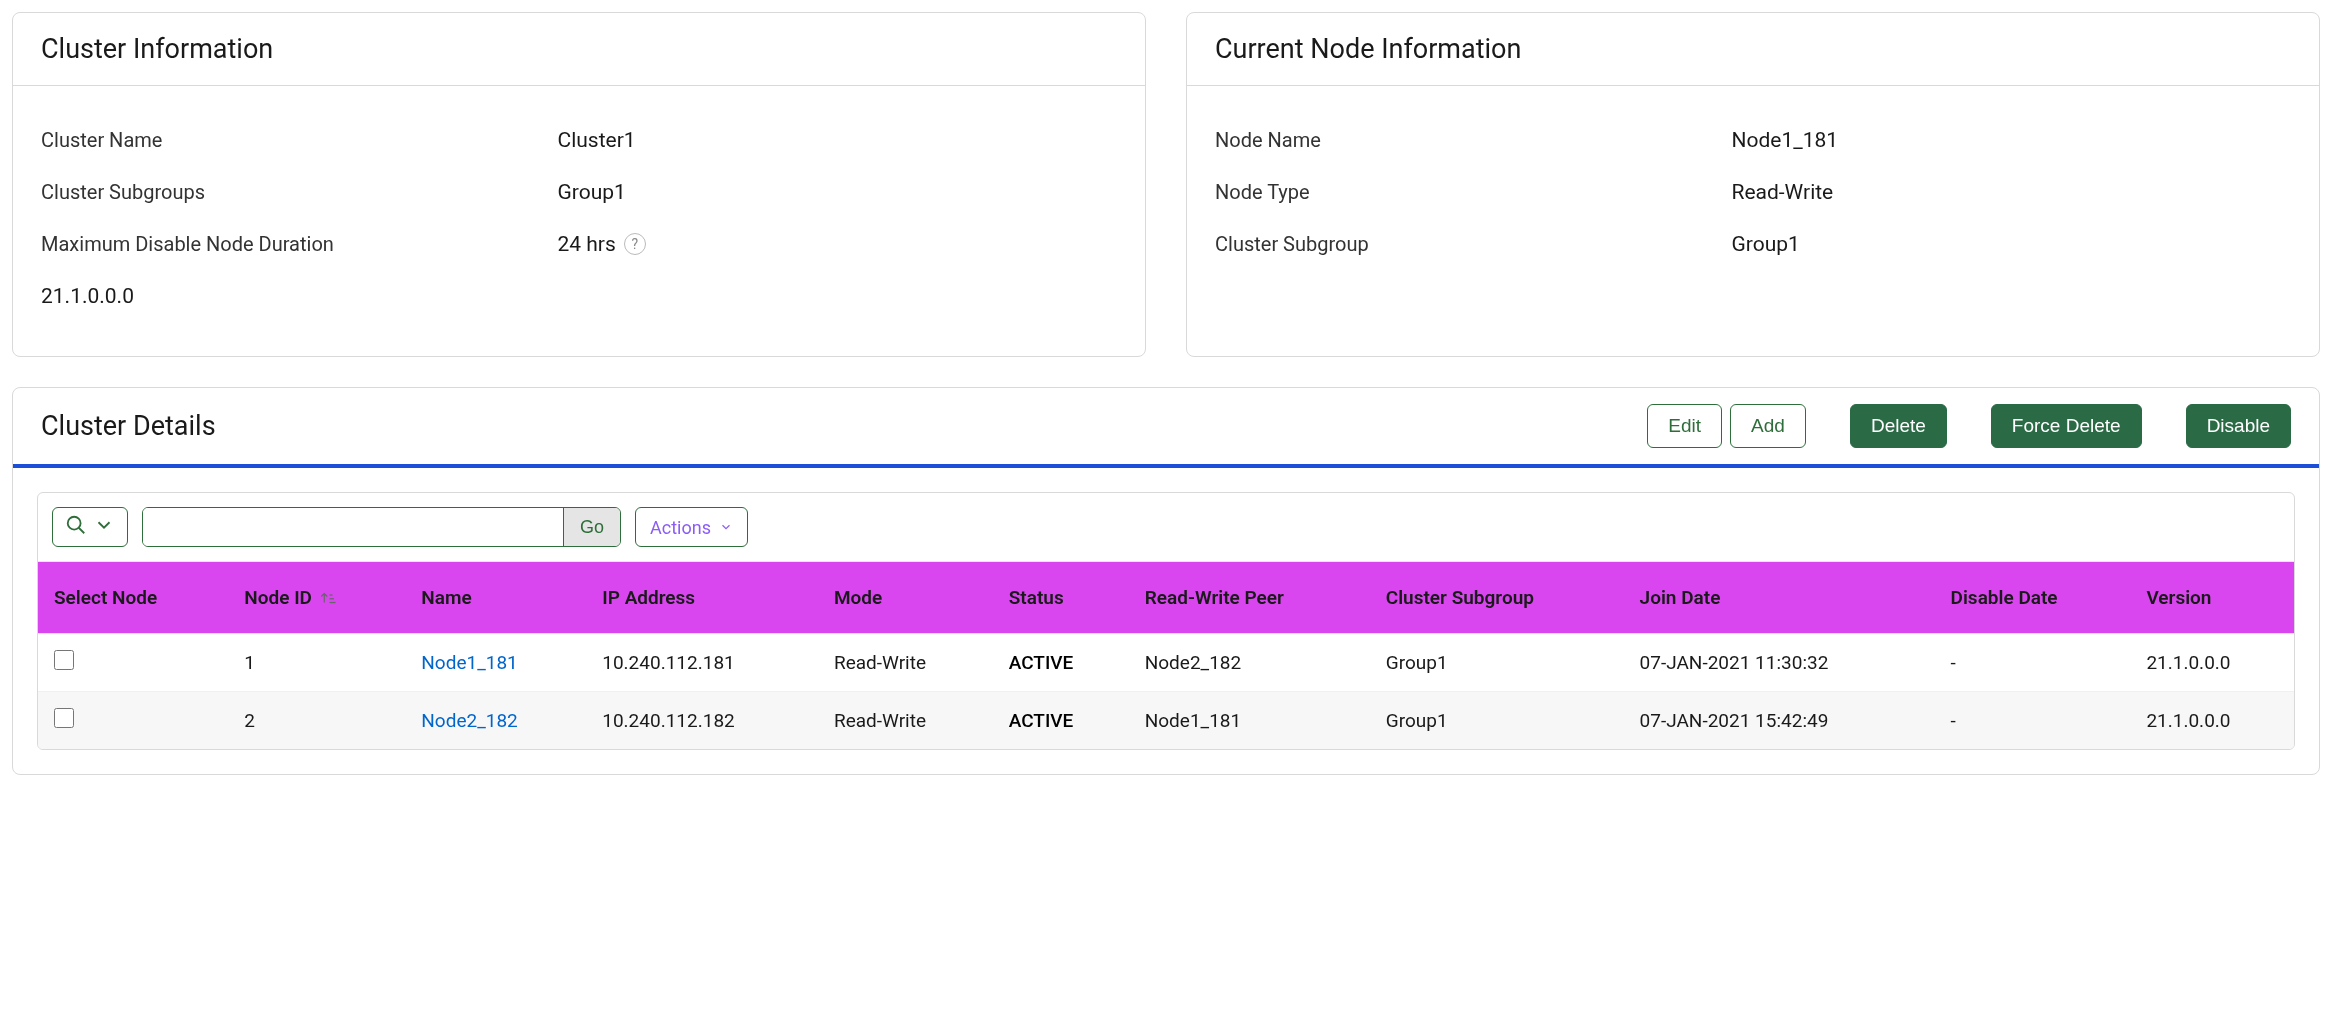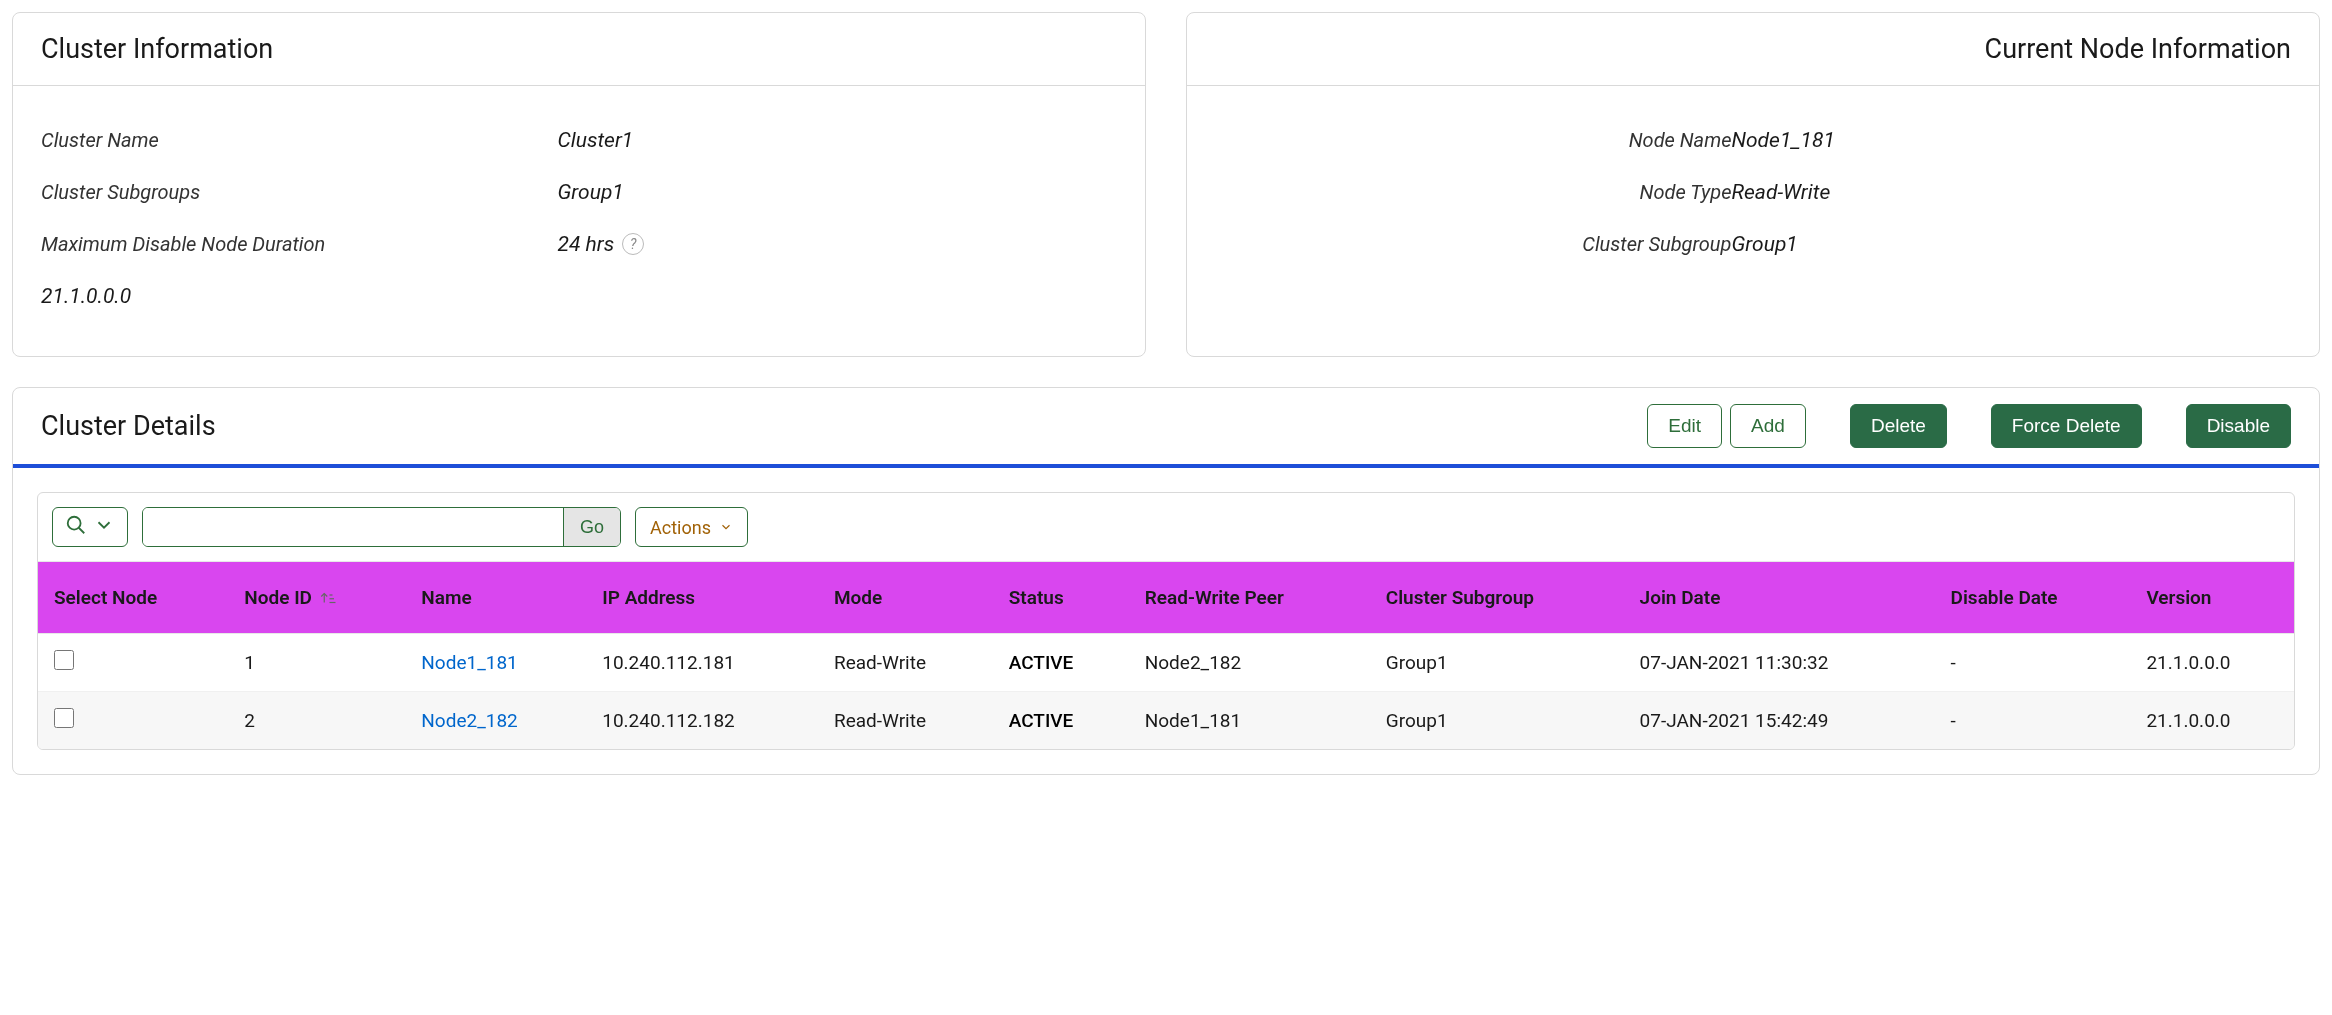--- a/index.html
+++ b/index.html
@@ -14,31 +14,30 @@
     display: flex;
     gap: 40px;
     margin-bottom: 30px;
   }
   .card {
     border: 1px solid #d9d9d9;
     border-radius: 8px;
     background: #fff;
   }
   .card.left { flex: 1 1 50%; }
-  .card.right { flex: 1 1 50%; text-align: right; }
+  .card.right { flex: 1 1 50%; }
   .card-header {
     padding: 20px 28px;
     border-bottom: 1px solid #d9d9d9;
     font-size: 27px;
     font-weight: 400;
     color: #1a1a1a;
   }
   .card-body {
     padding: 28px 28px 34px 28px;
-    font-style: italic;
   }
   .info-row {
     display: flex;
     align-items: center;
     padding: 14px 0;
   }
   .info-label {
     width: 48%;
     color: #333;
     font-size: 20px;
@@ -155,21 +154,21 @@
     cursor: pointer;
     font-weight: 500;
   }
   .actions-dd {
     display: flex;
     align-items: center;
     gap: 8px;
     border: 1.5px solid #2e6e3a;
     border-radius: 6px;
     padding: 0 14px;
-    color: #a16207;
+    color: #8b5cf6;
     cursor: pointer;
     height: 40px;
     font-size: 18px;
   }
   table {
     width: 100%;
     border-collapse: collapse;
   }
   thead th {
     text-align: left;

